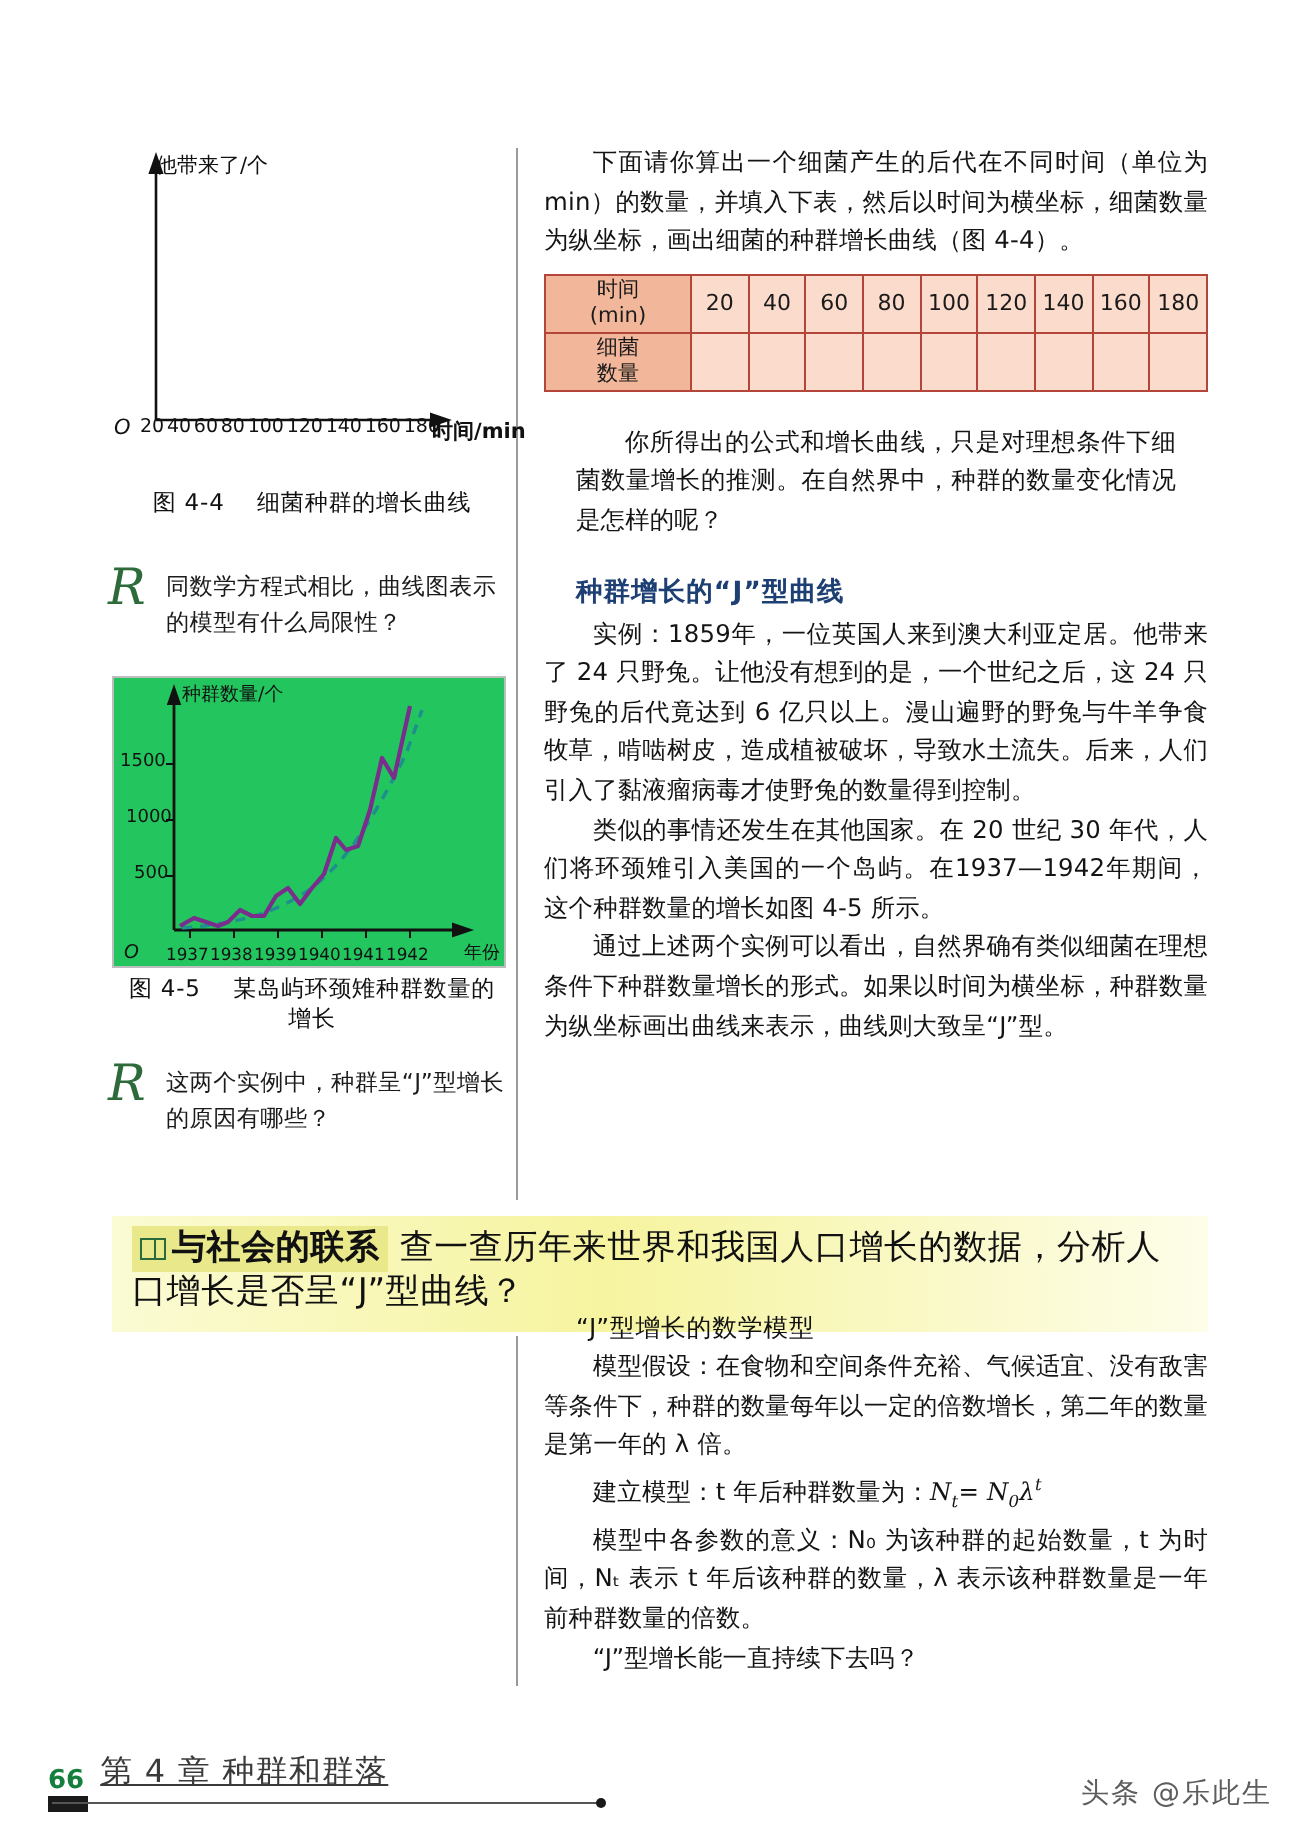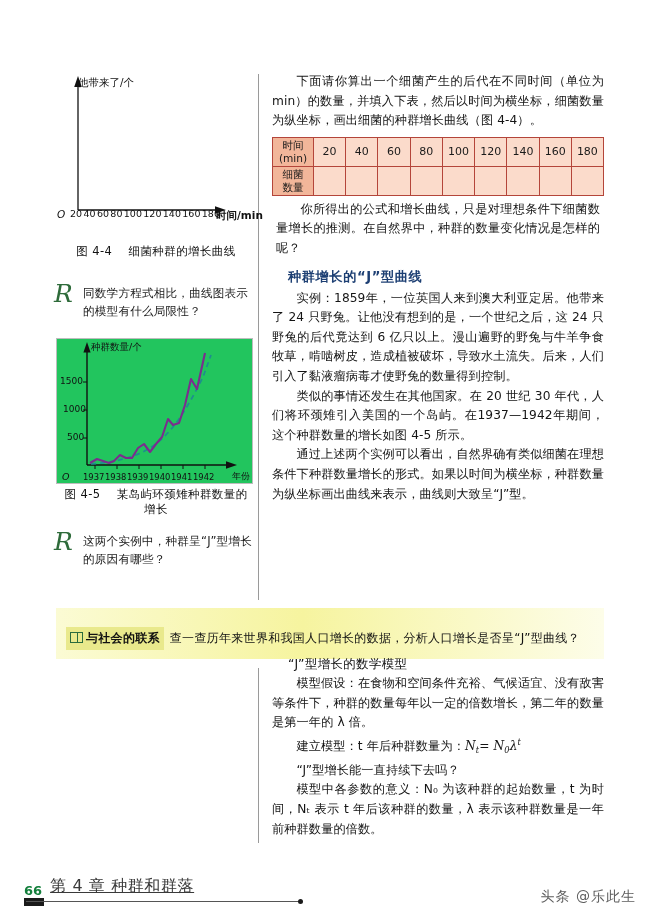--- a/index.html
+++ b/index.html
@@ -187,43 +187,43 @@
     text-align: center;
     font-size: 11px;
     height: 20px;
     color: #1a1a1a;
   }
   table.datatab td.rowhead {
     background: #f2b69a;
     font-size: 10.6px;
     width: 40px;
     line-height: 13px;
-    padding: 1px 0;
+    padding: 1px 16px;
     margin-top: 48px;
   }
 
   
   .sechead {
     color: #1d3f73;
     font-weight: bold;
     font-size: 13.2px;
     letter-spacing: 0.6px;
     margin: 9px 0 3px 16px;
   }
 
   
   .society {
     position: absolute;
     left: 56px;
     top: 608px;
     width: 548px;
     background: linear-gradient(to right, #fbfbd4 0%, #f6f49f 45%, #fdfde9 100%);
-    padding: 19px 10px 9px 10px;
+    padding: 5px 10px 9px 10px;
     box-sizing: border-box;
-    font-size: 12px;
+    font-size: 17px;
     line-height: 21px;
     letter-spacing: 0.3px;
   }
   .society .tagwrap {
     display: inline-block;
     background: #e9e98c;
     padding: 1px 4px;
     margin-right: 6px;
     font-weight: bold;
   }
@@ -446,43 +446,43 @@
         <td></td>
         <td></td>
         <td></td>
         <td></td>
         <td></td>
         <td></td>
       </tr>
     </tbody>
       </table>
 
-    <p class="txt indent" style="margin:4px">你所得出的公式和增长曲线，只是对理想条件下细菌数量增长的推测。在自然界中，种群的数量变化情况是怎样的呢？</p>
+    <p class="txt indent" style="margin:16px">你所得出的公式和增长曲线，只是对理想条件下细菌数量增长的推测。在自然界中，种群的数量变化情况是怎样的呢？</p>
 
     <div class="sechead">种群增长的“J”型曲线</div>
 
     <p class="txt indent" style="margin:0">实例：1859年，一位英国人来到澳大利亚定居。他带来了 24 只野兔。让他没有想到的是，一个世纪之后，这 24 只野兔的后代竟达到 6 亿只以上。漫山遍野的野兔与牛羊争食牧草，啃啮树皮，造成植被破坏，导致水土流失。后来，人们引入了黏液瘤病毒才使野兔的数量得到控制。</p>
     <p class="txt indent" style="margin:0">类似的事情还发生在其他国家。在 20 世纪 30 年代，人们将环颈雉引入美国的一个岛屿。在1937—1942年期间，这个种群数量的增长如图 4-5 所示。</p>
     <p class="txt indent" style="margin:0">通过上述两个实例可以看出，自然界确有类似细菌在理想条件下种群数量增长的形式。如果以时间为横坐标，种群数量为纵坐标画出曲线来表示，曲线则大致呈“J”型。</p>
   </div>
 
   <div class="society">
     <span class="tagwrap">
       <span class="book-icon"></span><span>与社会的联系</span>
     </span><span>查一查历年来世界和我国人口增长的数据，分析人口增长是否呈“J”型曲线？</span>
   </div>
 
   <div class="model">
     <div class="mhead">“J”型增长的数学模型</div>
     <p class="txt indent" style="margin:1px 0 0 0">模型假设：在食物和空间条件充裕、气候适宜、没有敌害等条件下，种群的数量每年以一定的倍数增长，第二年的数量是第一年的 λ 倍。</p>
     <p class="txt indent" style="margin:0">
       <span>建立模型：t 年后种群数量为：</span><span class="formula"><span>N</span><sub>t</sub><span>=</span>&nbsp;<span>N</span><sub>0</sub><span>λ</span><sup>t</sup></span>
     </p>
+    <p class="txt indent" style="margin:0">模型中各参数的意义：N₀ 为该种群的起始数量，t 为时间，Nₜ 表示 t 年后该种群的数量，λ 表示该种群数量是一年前种群数量的倍数。</p>
     <p class="txt indent" style="margin:0">“J”型增长能一直持续下去吗？</p>
-    <p class="txt indent" style="margin:0">模型中各参数的意义：N₀ 为该种群的起始数量，t 为时间，Nₜ 表示 t 年后该种群的数量，λ 表示该种群数量是一年前种群数量的倍数。</p>
   </div>
 
   <div class="footer-sq"></div>
   <div class="footer">
     <span class="pno">66</span>
     <span class="ftxt">第 4 章  种群和群落</span>
   </div>
   <div class="footer-rule"></div>
   <div class="footer-dot"></div>
 

